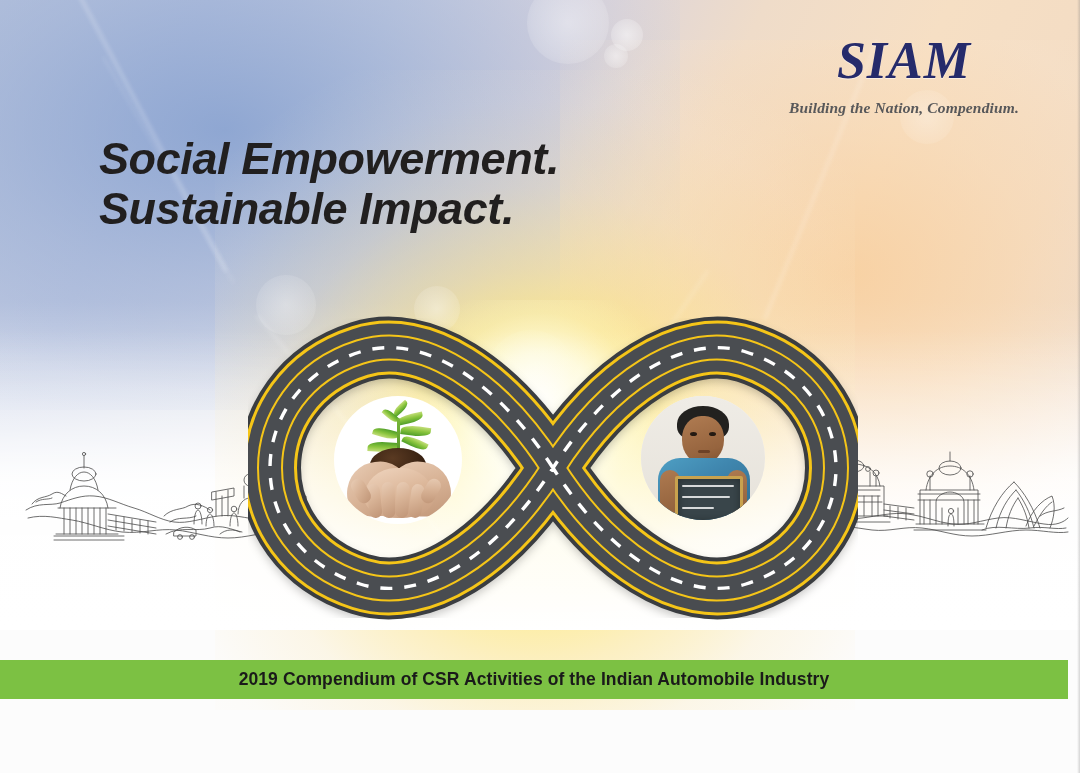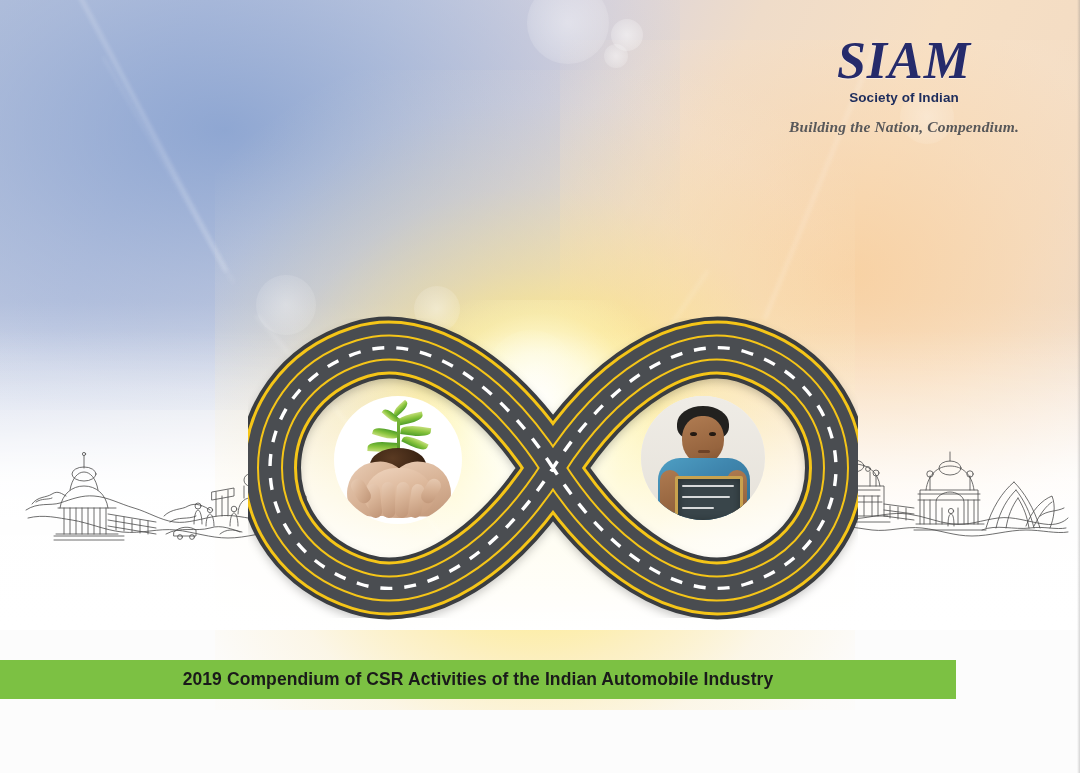--- a/index.html
+++ b/index.html
@@ -215,21 +215,21 @@
   .ch-arm{position:absolute;top:74px;width:20px;height:44px;border-radius:10px;
           background:linear-gradient(160deg,#ae7a50 0%,#90603b 100%);}
   .ch-arm.l{left:19px;} .ch-arm.r{left:86px;}
   .slate{position:absolute;left:34px;top:80px;width:62px;height:42px;
          background:#39454a;border:3px solid #c9a24e;border-radius:2px;
          box-shadow:inset 0 0 8px rgba(0,0,0,0.35);}
   .slate-line{position:absolute;left:4px;height:2px;background:rgba(255,255,255,0.80);border-radius:1px;}
 
   
   #banner{
-    position:absolute;left:0;top:660px;width:956px;height:39px;
+    position:absolute;left:0;top:660px;width:1068px;height:39px;
     background:#7cc143;
     display:flex;align-items:center;justify-content:center;
   }
   #banner-text{
     font-family:"Liberation Sans", sans-serif;
     font-weight:bold;
     font-size:17.5px;
     color:#1a1a1a;
     letter-spacing:0.1px;
     white-space:nowrap;
@@ -262,25 +262,28 @@
   <div class="flare f2"></div>
   <div class="flare f3"></div>
   <div class="flare f4"></div>
   <div class="flare f5"></div>
   <div class="flare f6"></div>
   <div class="flare f7"></div>
 
   <div id="logo">
     <div class="siam-word">SIAM</div>
     <div class="siam-sub">
-      <div>Society of Indian</div>
     </div>
     <div class="siam-tag">Building the Nation, Compendium.</div>
   </div>
 
+  <div id="headline">
+    <div>Social Empowerment.</div>
+    <div>Sustainable Impact.</div>
+  </div>
 
   <svg id="skyline-left" class="skyline" viewBox="0 0 300 122">
     <g fill="none" stroke="#4a4a4a" stroke-width="0.8" stroke-linecap="round" stroke-linejoin="round">
 
       <path d="M2,64 C14,56 26,60 36,57 C48,53 58,49 70,50 C84,51 96,58 110,62 C124,66 136,74 150,76 C164,78 178,72 194,70 C208,68 222,72 236,74 C252,76 266,74 280,70"></path>
       <path d="M4,72 C20,68 34,72 48,74 C66,77 80,84 98,86 C118,88 134,82 152,84 C170,86 186,92 204,92 C222,92 240,86 258,84"></path>
 
       <path d="M36,62 C38,48 48,40 60,40 C72,40 82,48 84,62"></path>
       <path d="M46,44 C48,32 54,26 60,26 C66,26 72,32 74,44"></path>
       <ellipse cx="60" cy="28" rx="12" ry="7"></ellipse>

